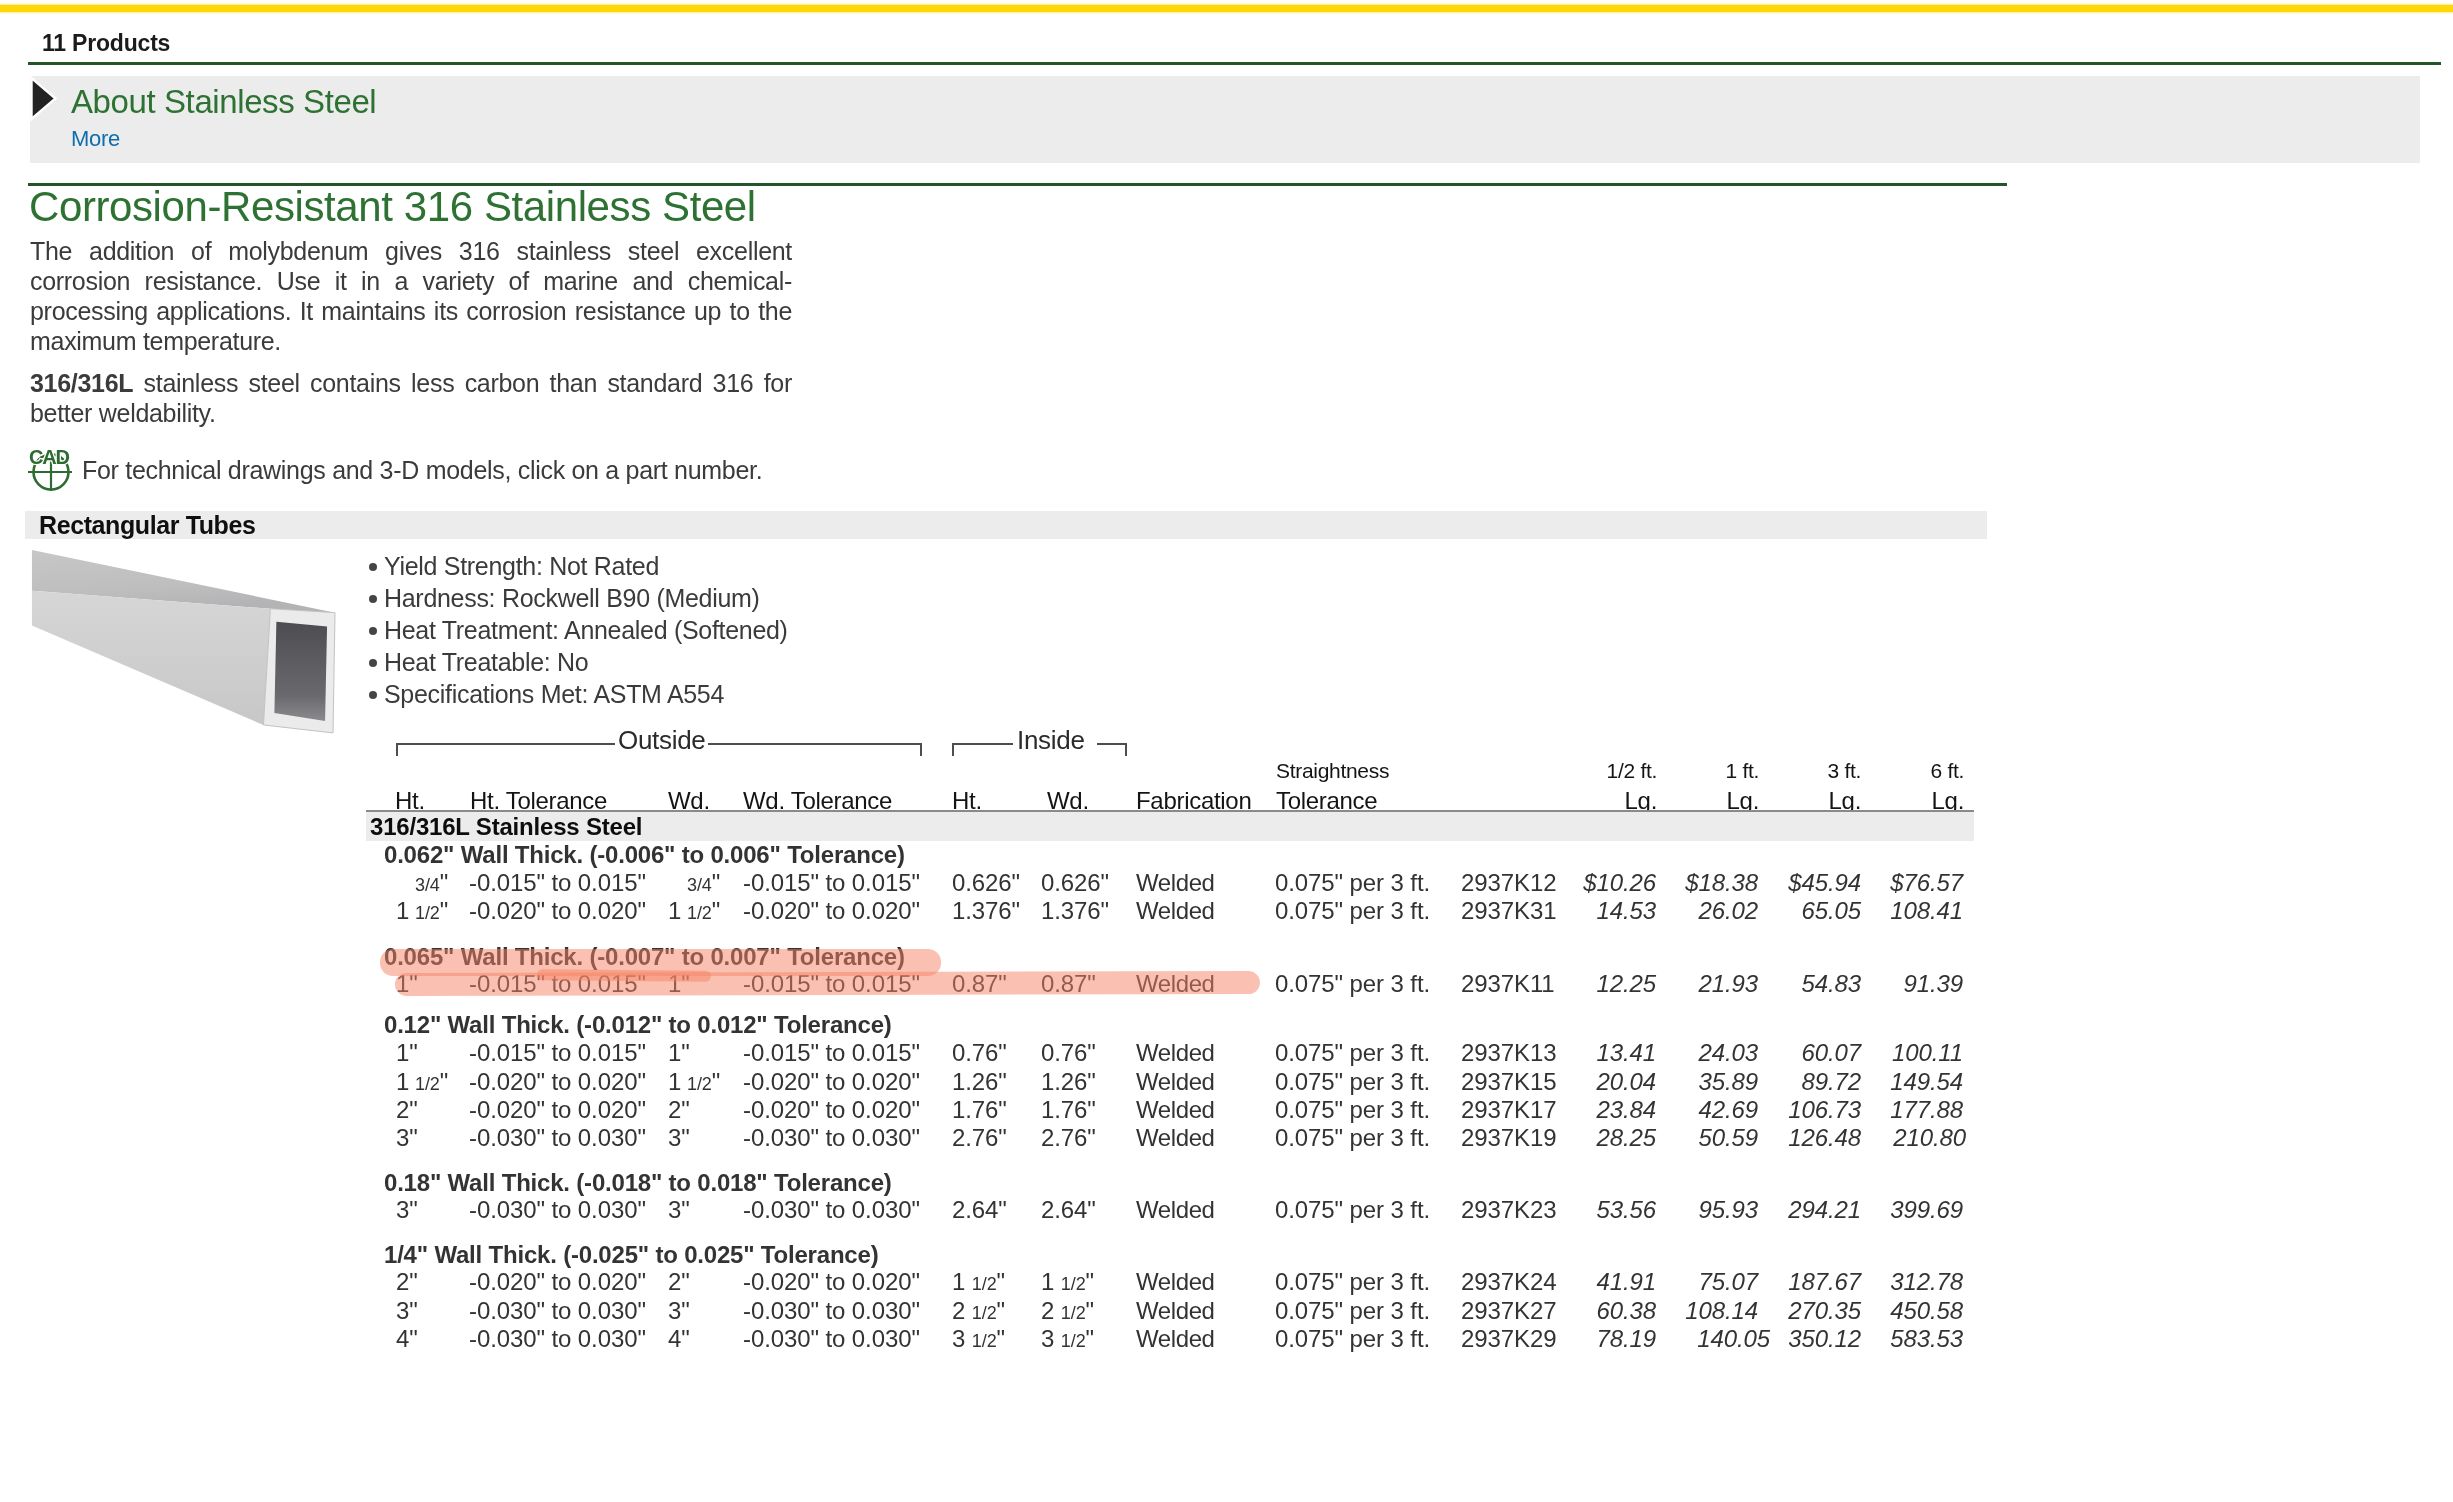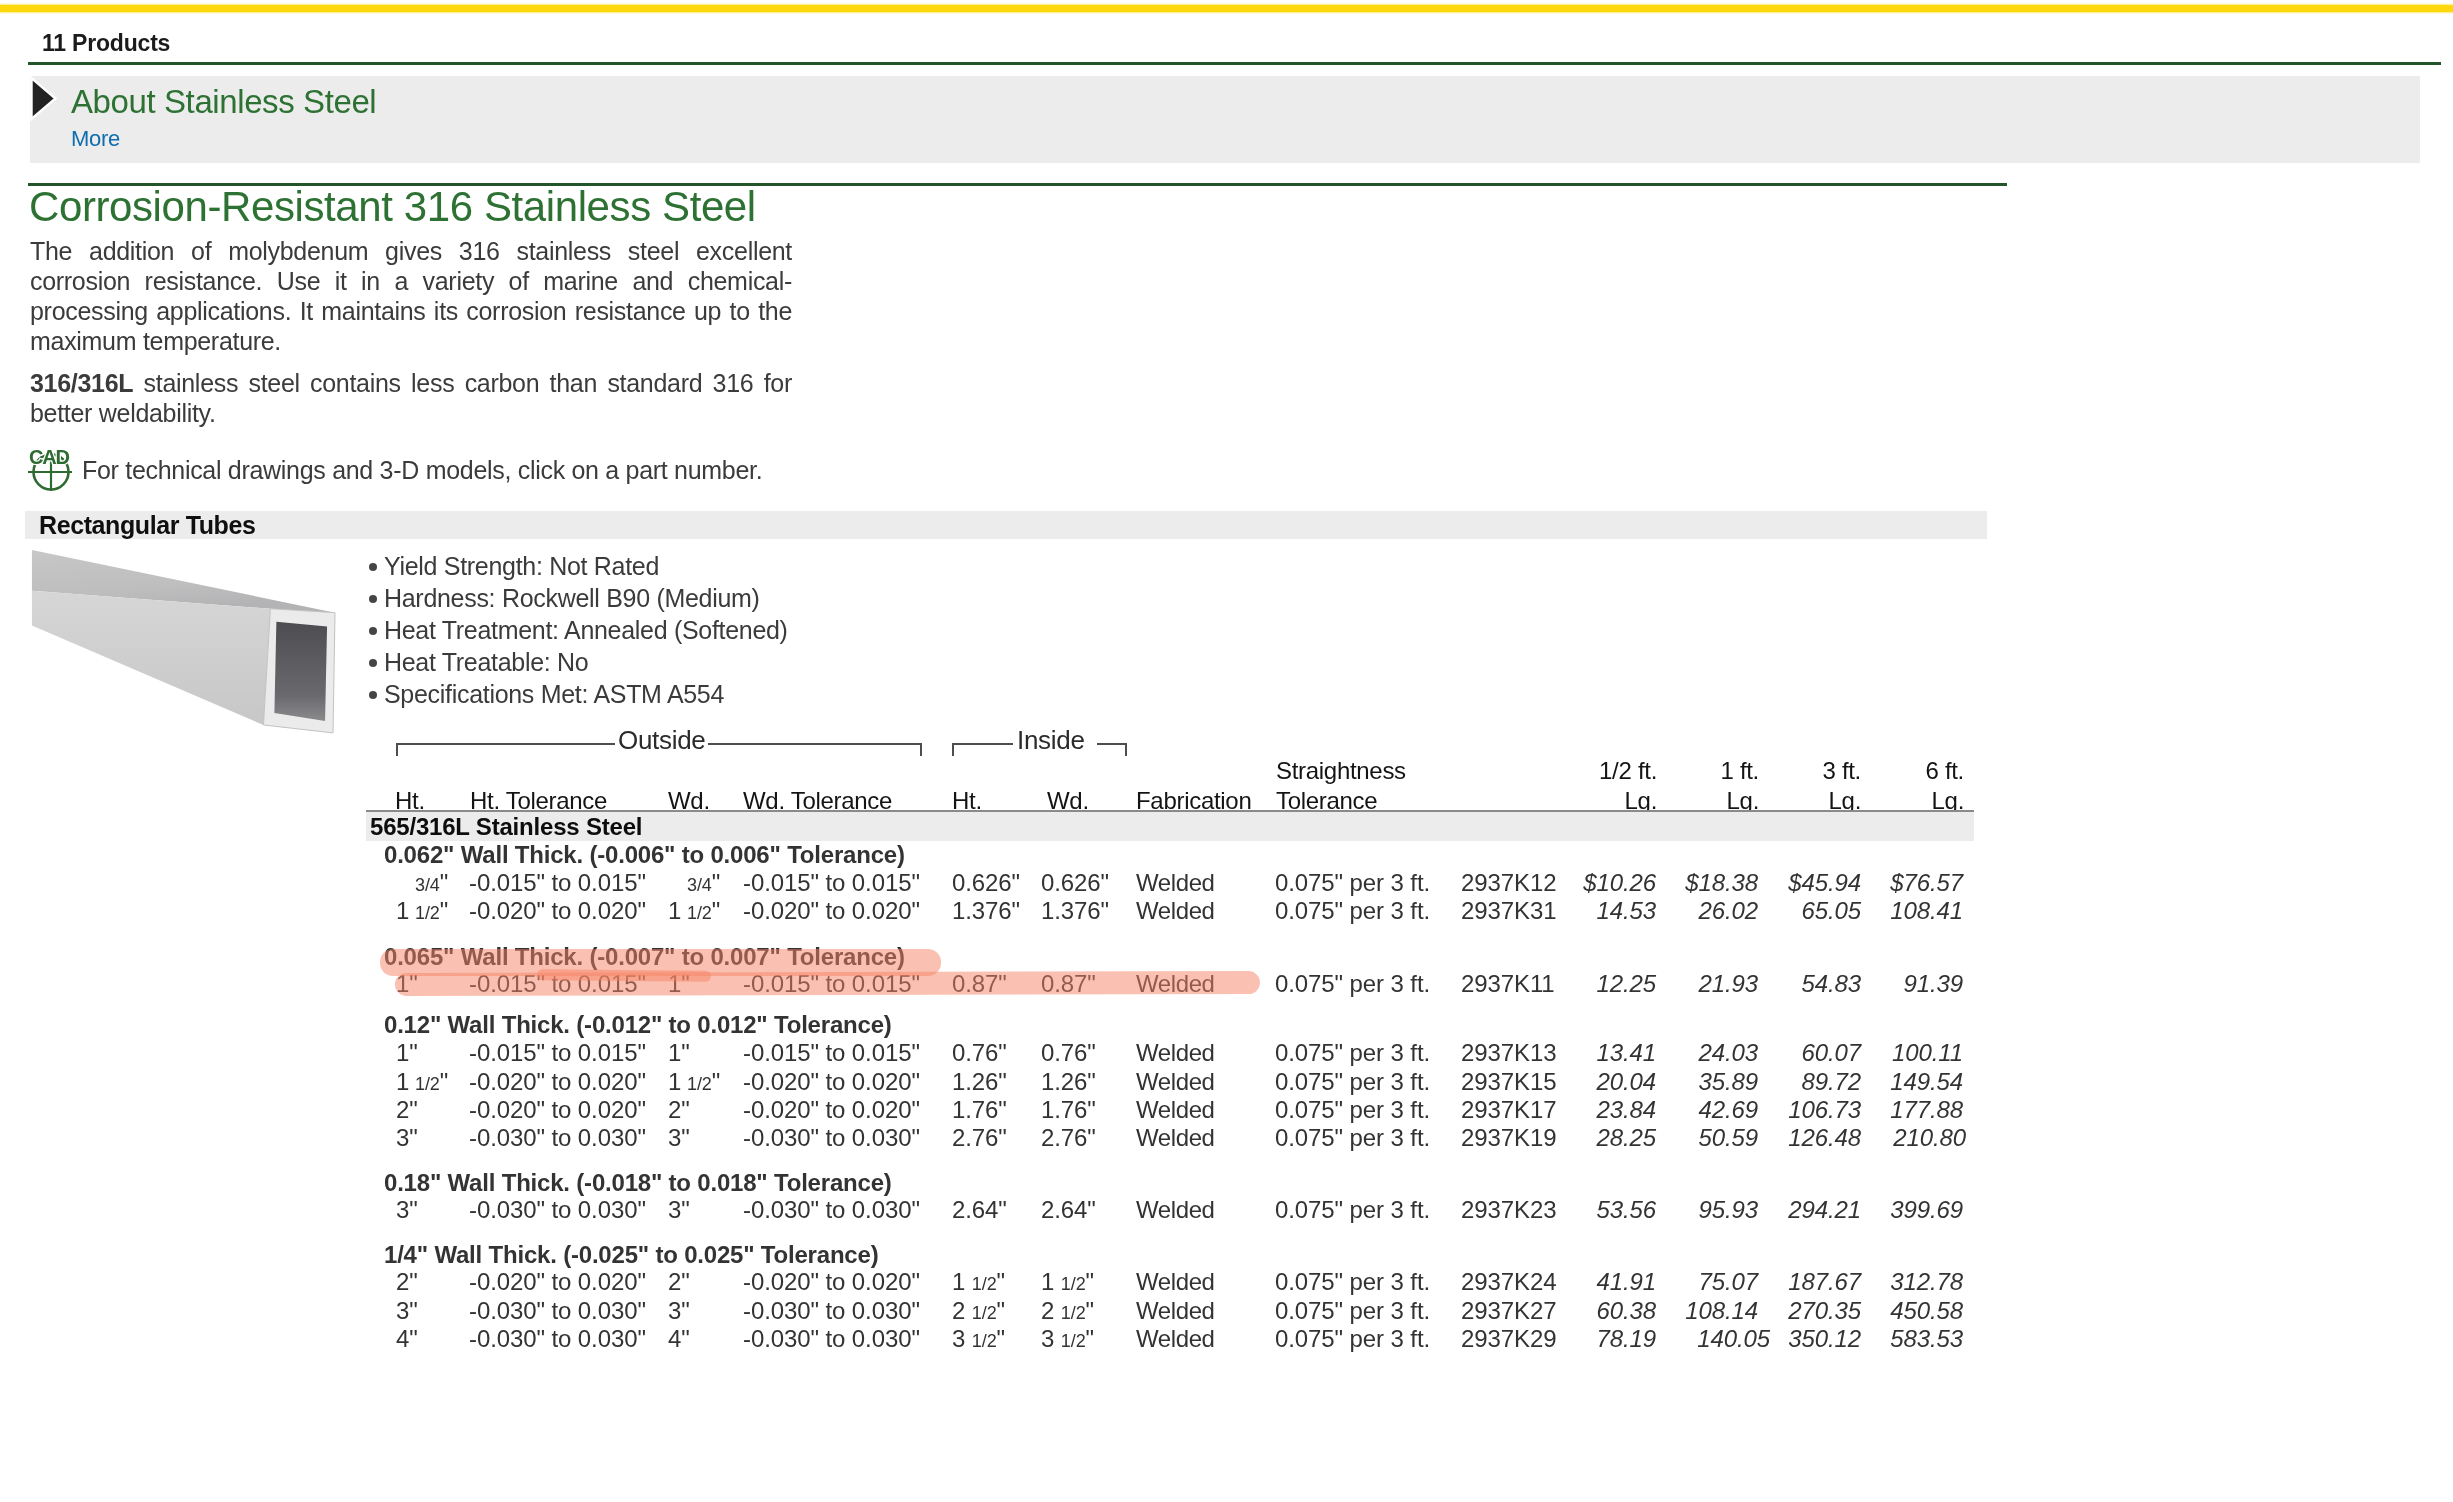--- a/index.html
+++ b/index.html
@@ -20,21 +20,21 @@
   #cadicon{position:absolute;top:446px;left:27px;}
   #rtband{position:absolute;top:511px;left:25px;width:1962px;height:28px;background:#ececec;}
   #rtband span{position:absolute;left:14px;top:1px;font-size:25px;line-height:27px;font-weight:bold;color:#0f0f0f;letter-spacing:-0.4px;}
   #tubeimg{position:absolute;top:549px;left:24px;}
   #bullets{position:absolute;top:550px;left:369px;font-size:25px;line-height:32px;color:#3b3b3b;letter-spacing:-0.3px;}
   .bd{display:inline-block;width:8px;height:8px;border-radius:50%;background:#454545;margin-right:7px;vertical-align:4px;}
   .bline{position:absolute;height:2px;background:#4d4d4d;top:743px;}
   .btick{position:absolute;width:2px;height:13px;background:#4d4d4d;top:743px;}
   .blab{position:absolute;top:725px;font-size:26px;line-height:30px;color:#2b2b2b;letter-spacing:-0.3px;}
   .collab{position:absolute;font-size:24px;line-height:28px;color:#141414;top:787px;letter-spacing:-0.3px;}
-  .collab2{position:absolute;font-size:24px;line-height:28px;color:#141414;top:757px;letter-spacing:-0.3px;}
+  .collab2{position:absolute;font-size:21px;line-height:28px;color:#141414;top:757px;letter-spacing:-0.3px;}
   .pz2{text-align:right;}
   #hdrline{position:absolute;top:810px;left:366px;width:1608px;height:2px;background:#8a8a8a;}
   #tband{position:absolute;top:812px;left:366px;width:1608px;height:29px;background:#ececec;}
   #tband span{position:absolute;left:4px;top:0.5px;font-size:24px;line-height:28px;font-weight:bold;color:#0d0d0d;letter-spacing:-0.2px;}
   .shdr{position:absolute;left:384px;font-size:24px;line-height:29px;font-weight:bold;color:#333;letter-spacing:-0.2px;}
   .trow{position:absolute;left:366px;width:1608px;height:29px;}
   .trow .c{position:absolute;font-size:24px;line-height:29px;color:#333;white-space:nowrap;letter-spacing:-0.1px;}
   .lt{letter-spacing:-0.4px !important;}
   .iw{display:inline-block;width:19px;}
   .fr{font-size:18px;}
@@ -120,21 +120,21 @@
 <div class="collab2 pz2" style="left:1557px;width:100px;">1/2 ft.</div>
 <div class="collab pz2" style="left:1557px;width:100px;">Lg.</div>
 <div class="collab2 pz2" style="left:1659px;width:100px;">1 ft.</div>
 <div class="collab pz2" style="left:1659px;width:100px;">Lg.</div>
 <div class="collab2 pz2" style="left:1761px;width:100px;">3 ft.</div>
 <div class="collab pz2" style="left:1761px;width:100px;">Lg.</div>
 <div class="collab2 pz2" style="left:1864px;width:100px;">6 ft.</div>
 <div class="collab pz2" style="left:1864px;width:100px;">Lg.</div>
 <div id="hdrline"></div>
 <div id="tband">
-    <span>565/316L Stainless Steel</span>
+    <span>316/316L Stainless Steel</span>
   </div>
 <div class="shdr" style="top:840px">0.062" Wall Thick. (-0.006" to 0.006" Tolerance)</div>
 <div class="trow" style="top:868px">
     <span class="c" style="left:30px"><span class="iw"></span><span class="fr">3/4</span>"</span>
     <span class="c" style="left:103px">-0.015" to 0.015"</span>
     <span class="c" style="left:302px"><span class="iw"></span><span class="fr">3/4</span>"</span>
     <span class="c" style="left:377px">-0.015" to 0.015"</span>
     <span class="c" style="left:586px">0.626"</span>
     <span class="c" style="left:675px">0.626"</span>
     <span class="c lt" style="left:770px">Welded</span>

